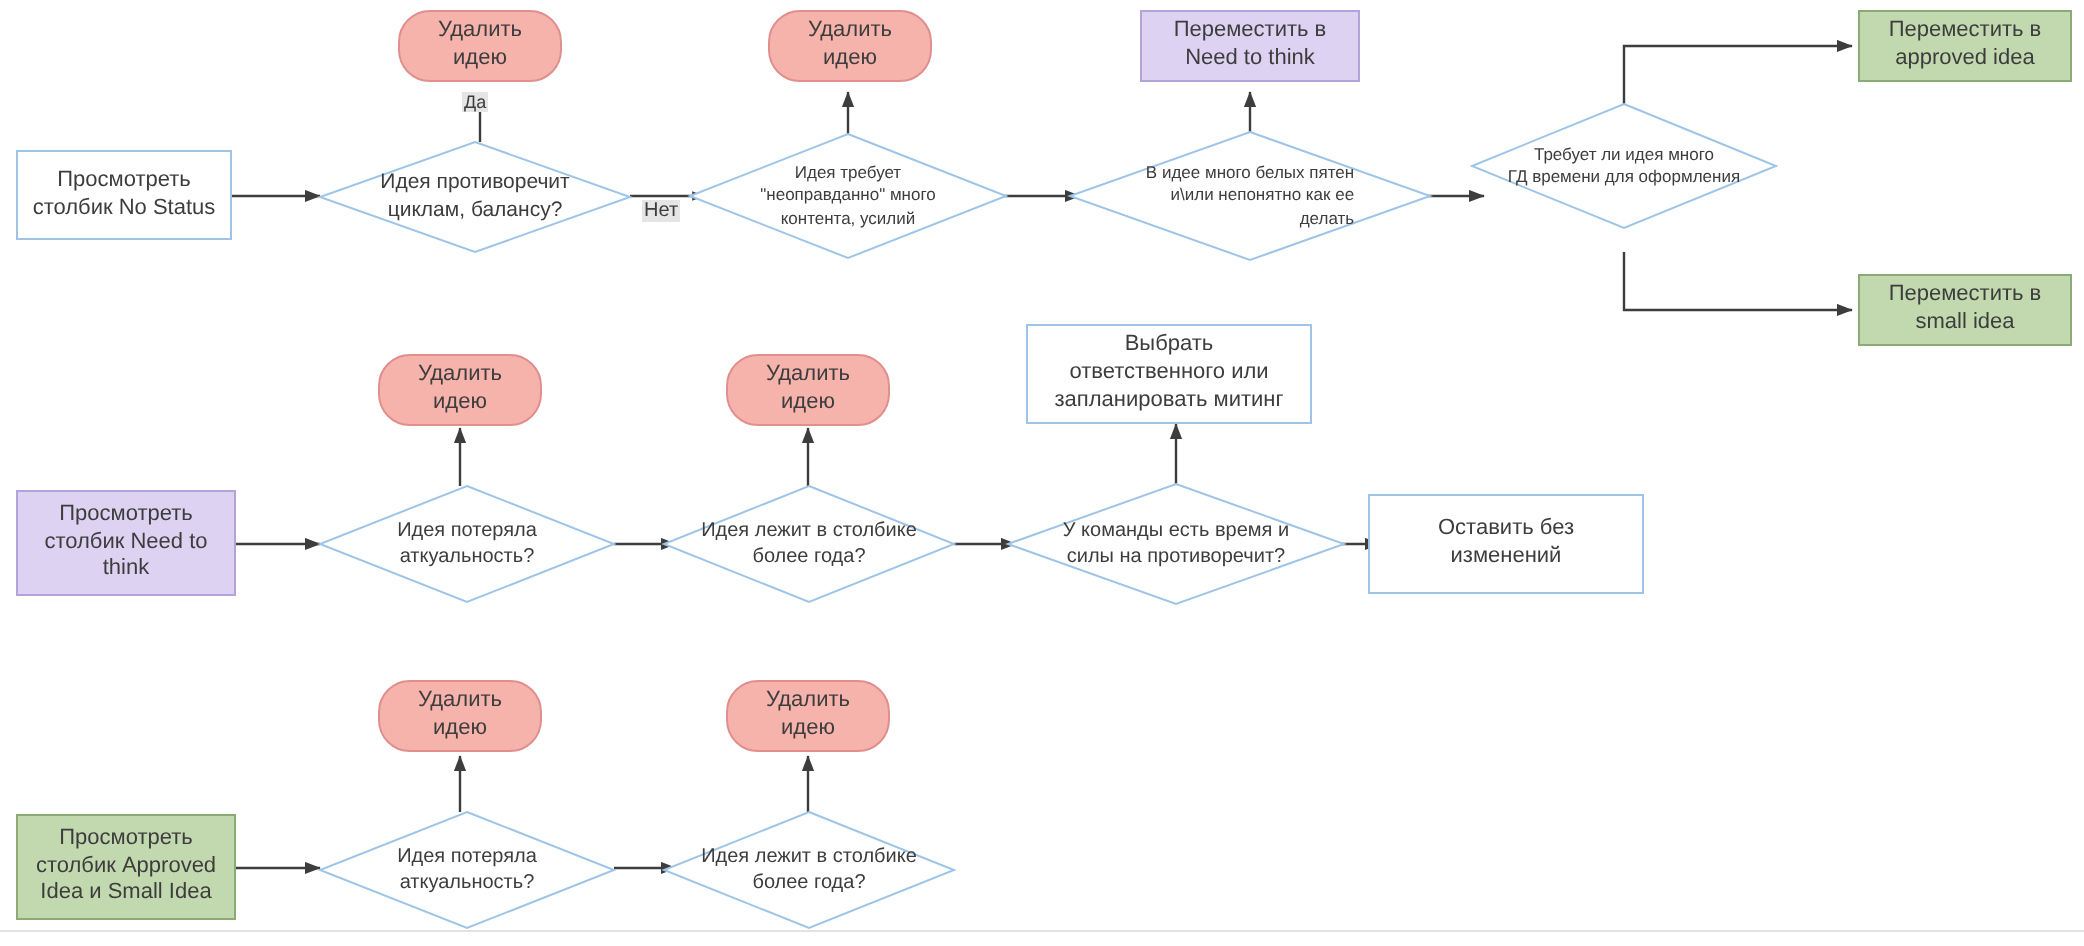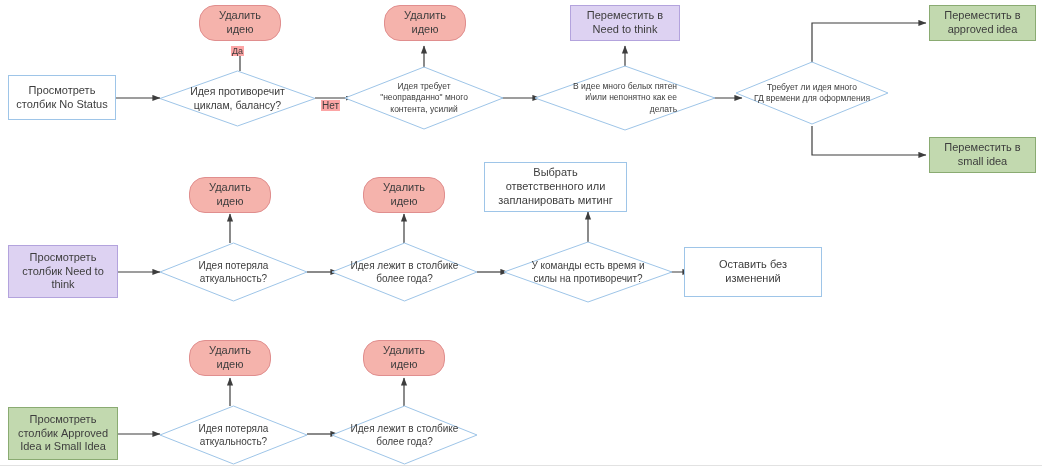--- a/index.html
+++ b/index.html
@@ -78,21 +78,21 @@
     justify-content: center;
     text-align: center;
     color: #3d3d3d;
     line-height: 1.3;
     white-space: pre-line;
     pointer-events: none;
   }
   .edge-label {
     position: absolute;
     color: #3d3d3d;
-    background: #fca5a5;
+    background: #e5e5e5;
     padding: 0 1px;
     z-index: 4;
     white-space: nowrap;
   }
   .footer-rule {
     position: absolute;
     left: 0;
     width: 1042px;
     border-top: 1px solid #e2e2e2;
     height: 0;
@@ -174,21 +174,21 @@
 
   <div class="diamond-wrap" style="left:535px; top:66px; width:180px; height:64px;">
     <svg width="180" height="64" viewBox="0 0 180 64">
       <polygon points="90,0 180,32 90,64 0,32" fill="#ffffff" stroke="#9ec5e8" stroke-width="1"></polygon>
     </svg>
     <div class="diamond-label" style="font-size:8.5px;text-align:right;">В идее много белых пятен
 и\или непонятно как ее
 делать</div>
   </div>
 
-  <div class="diamond-wrap" style="left:736px; top:62px; width:152px; height:62px;">
+  <div class="diamond-wrap" style="left:736px; top:52px; width:152px; height:62px;">
     <svg width="152" height="62" viewBox="0 0 152 62">
       <polygon points="76,0 152,31 76,62 0,31" fill="#ffffff" stroke="#9ec5e8" stroke-width="1"></polygon>
     </svg>
     <div class="diamond-label" style="font-size:8.5px;">Требует ли идея много
 ГД времени для оформления</div>
   </div>
 
   <div class="node rect green" style="left:929px; top:5px; width:107px; height:36px; font-size:11px;">Переместить в
 approved idea</div>
 
@@ -214,21 +214,21 @@
 идею</div>
 
   <div class="diamond-wrap" style="left:332px; top:243px; width:145px; height:58px;">
     <svg width="145" height="58" viewBox="0 0 145 58">
       <polygon points="72.5,0 145,29 72.5,58 0,29" fill="#ffffff" stroke="#9ec5e8" stroke-width="1"></polygon>
     </svg>
     <div class="diamond-label" style="font-size:10px;">Идея лежит в столбике
 более года?</div>
   </div>
 
-  <div class="node rect blue" style="left:484px; top:162px; width:143px; height:50px; font-size:11px;">Выбрать
+  <div class="node rect blue" style="left:513px; top:162px; width:143px; height:50px; font-size:11px;">Выбрать
 ответственного или
 запланировать митинг</div>
 
   <div class="diamond-wrap" style="left:504px; top:242px; width:168px; height:60px;">
     <svg width="168" height="60" viewBox="0 0 168 60">
       <polygon points="84,0 168,30 84,60 0,30" fill="#ffffff" stroke="#9ec5e8" stroke-width="1"></polygon>
     </svg>
     <div class="diamond-label" style="font-size:10px;">У команды есть время и
 силы на противоречит?</div>
   </div>

